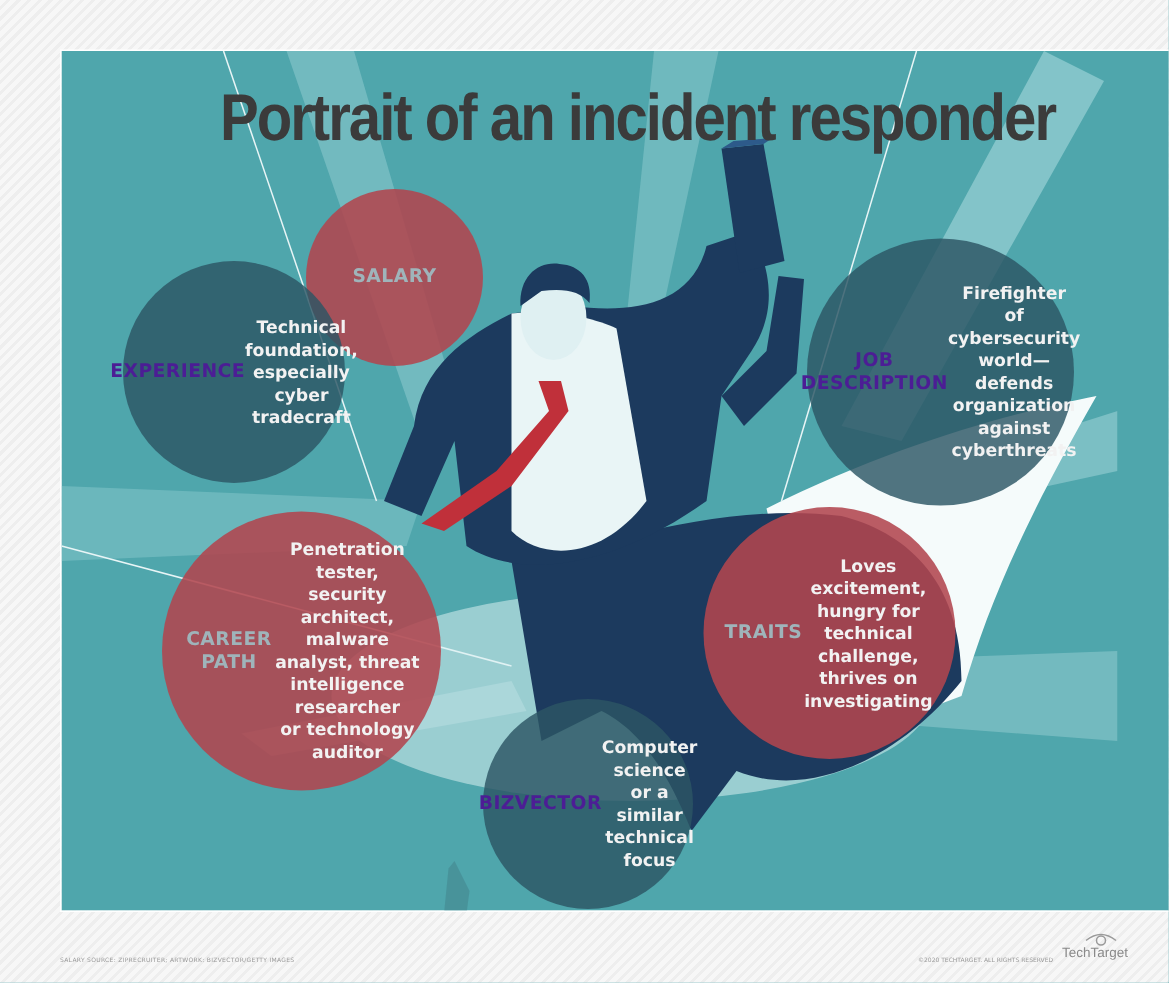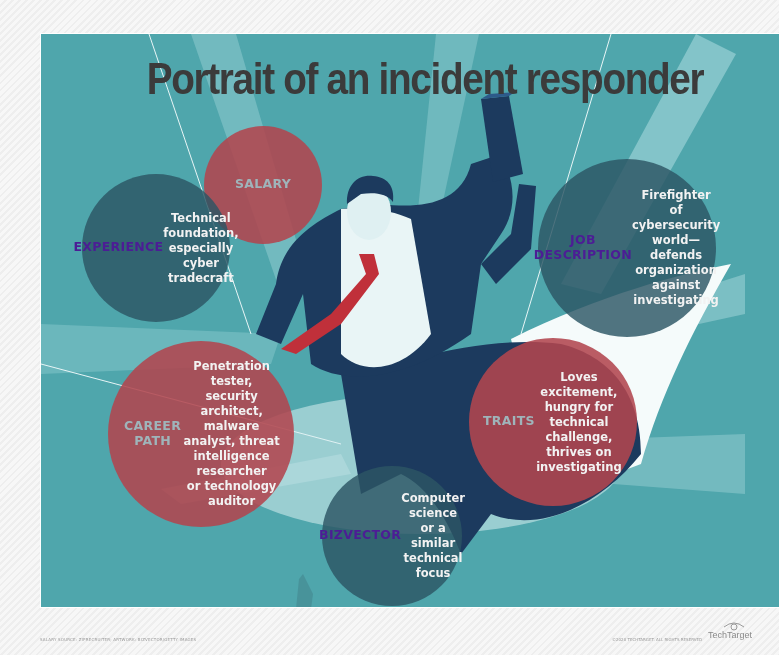--- a/index.html
+++ b/index.html
@@ -77,21 +77,21 @@
 especially cyber
 tradecraft</div>
   </div>
 
   <div class="bubble dark" style="left:497px;top:125px;width:178px;height:178px;">
     <div class="head">JOB DESCRIPTION</div>
     <div class="body">Firefighter
 of cybersecurity
 world—defends
 organization against
-investigating</div>
+cyberthreats</div>
   </div>
 
   <div class="bubble red" style="left:67px;top:307px;width:186px;height:186px;">
     <div class="head">CAREER PATH</div>
     <div class="body">Penetration tester,
 security architect,
 malware analyst, threat
 intelligence researcher
 or technology
 auditor</div>

